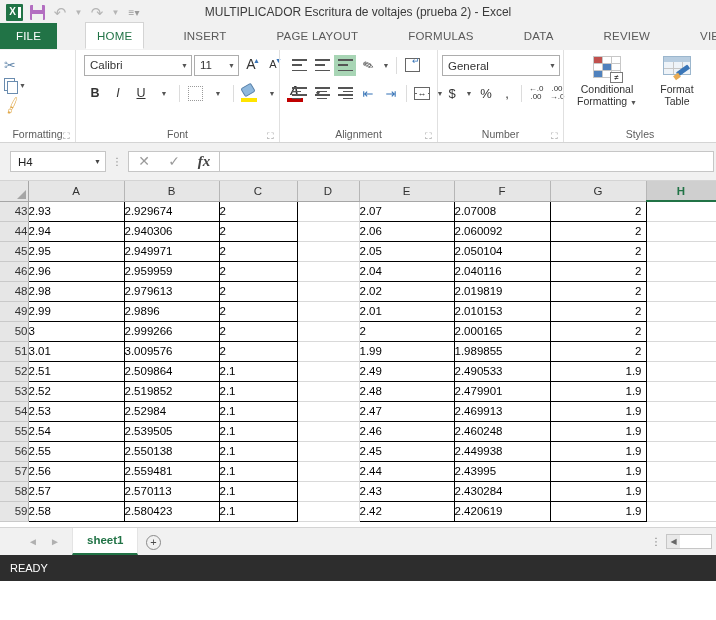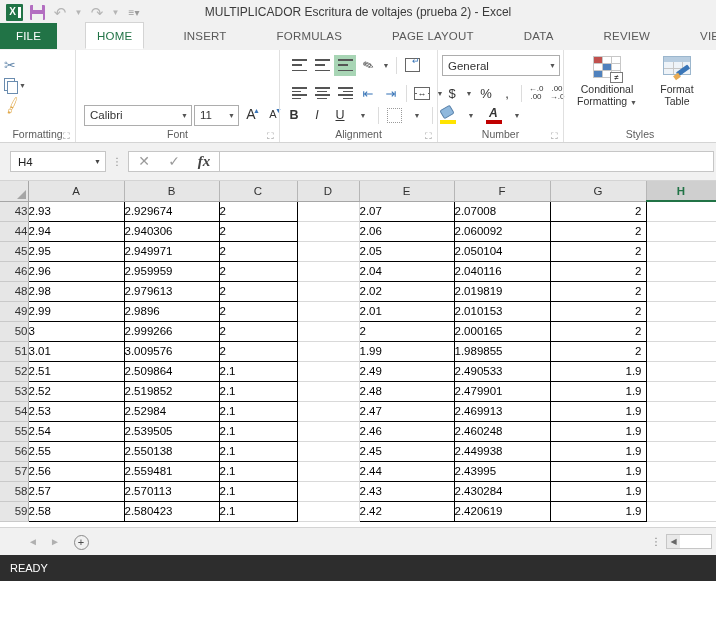--- a/index.html
+++ b/index.html
@@ -404,22 +404,22 @@
           <span class="qat-more">≡▾</span>
         </div>
     </div>
     <div class="win-title">MULTIPLICADOR Escritura de voltajes (prueba 2) - Excel</div>
   </div>
 
   <div class="tabstrip">
     <div class="tab file">FILE</div>
     <div class="tab active">HOME</div>
     <div class="tab">INSERT</div>
+    <div class="tab">PAGE LAYOUT</div>
     <div class="tab">FORMULAS</div>
-    <div class="tab">PAGE LAYOUT</div>
     <div class="tab">DATA</div>
     <div class="tab">REVIEW</div>
     <div class="tab">VIEW</div>
     <div class="tab">ADD-INS</div>
   </div>
 
   <div class="ribbon">
 
     <div class="rgroup g-clipboard">
       <div class="rgroup-body">
@@ -436,21 +436,21 @@
           </div>
         </div>
       </div>
       <div class="rgroup-label">
         <span>Formatting</span>
         <span class="dialog-launcher">⛶</span>
       </div>
     </div>
 
     <div class="rgroup g-font">
-      <div class="rgroup-body" style="flex-direction:row;padding-left:8px;align-items:flex-end;">
+      <div class="rgroup-body" style="flex-direction:column;padding-left:8px;">
         <div class="fontrow1">
           <div class="combo combo-font">
             <span class="cv">Calibri</span>
             <span class="car">▼</span>
           </div>
           <div class="combo combo-size">
             <span class="cv">11</span>
             <span class="car">▼</span>
           </div>
           <div class="aa-btn">
@@ -870,20 +870,21 @@
             <td class="cell rgt">1.9</td>
             <td class="cell tail"></td>
           </tr>
         </tbody>
     </table>
   </div>
 
   <div class="sheetbar">
     <div class="navarrow">◄</div>
     <div class="navarrow">►</div>
+    <div class="sheet-tab">sheet1</div>
     <div class="addsheet">
       <span class="circ-plus">+</span>
     </div>
     <div class="sheetbar-spacer"></div>
     <div class="sb-dots">⋮</div>
     <div class="hscroll">
       <div class="lbtn">◀</div>
       <div class="track"></div>
     </div>
   </div>

